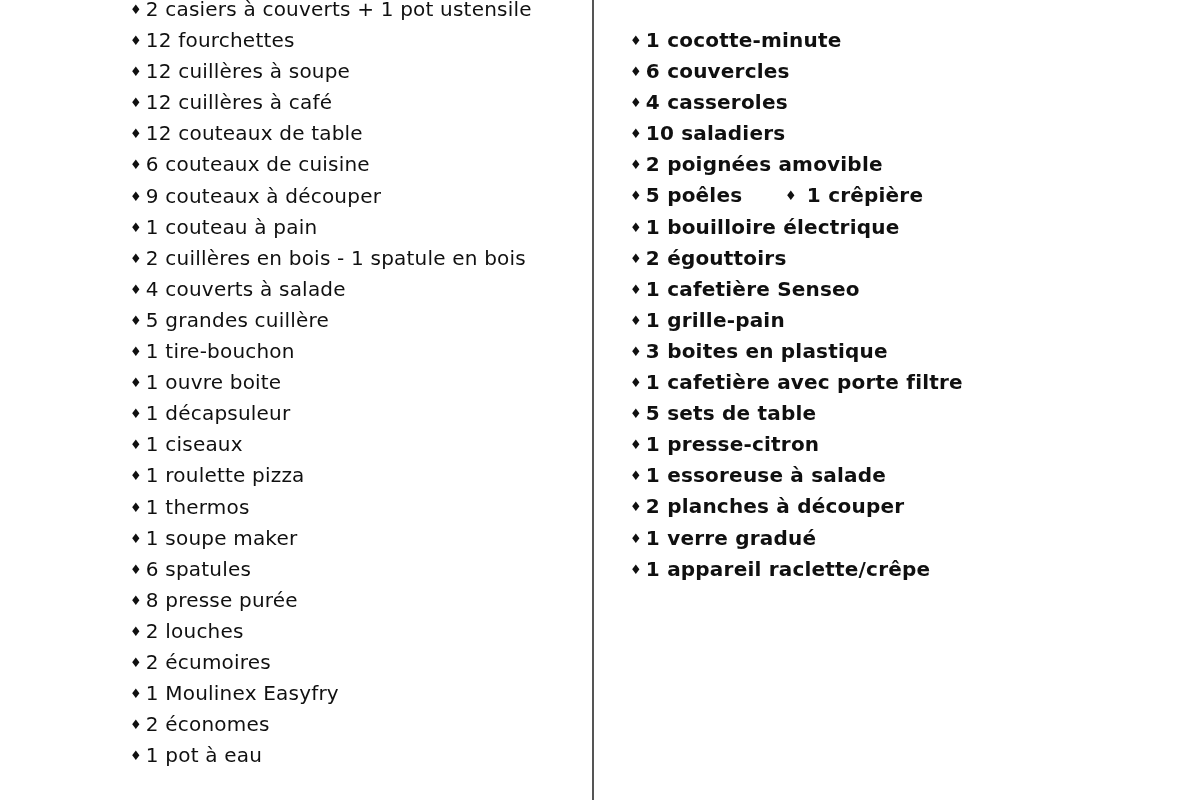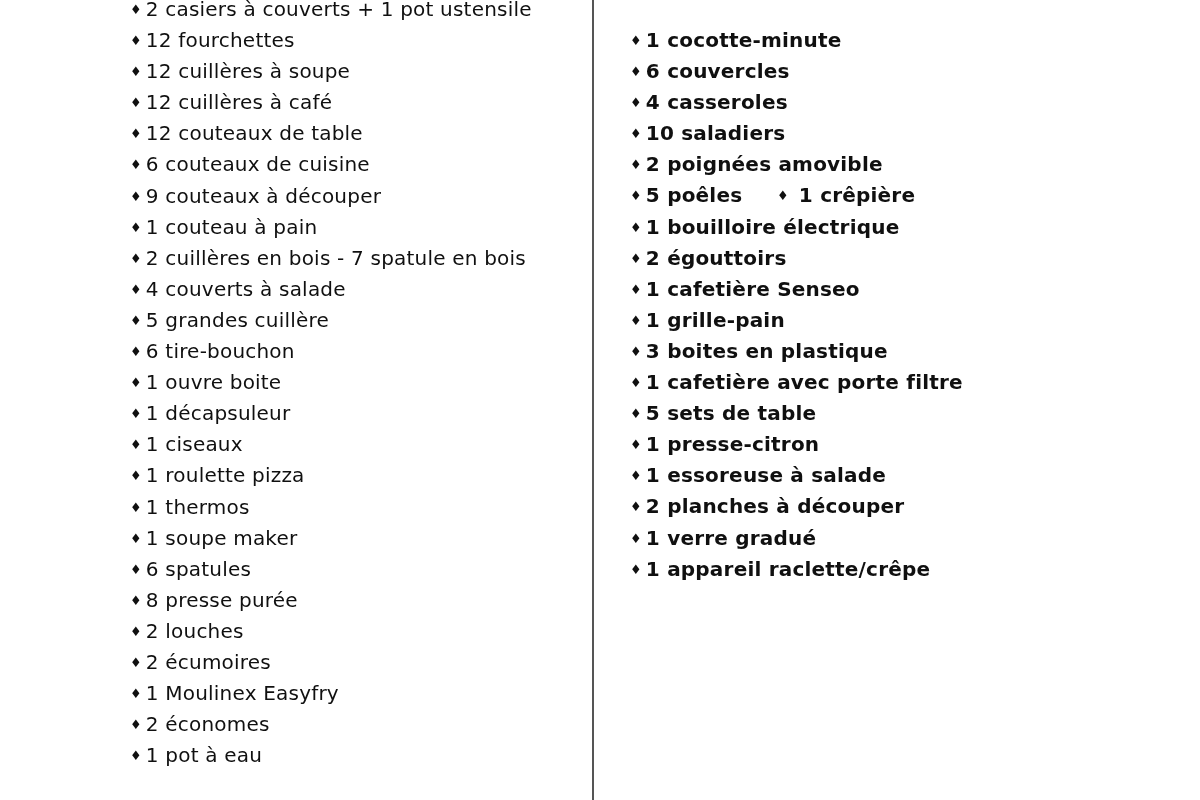--- a/index.html
+++ b/index.html
@@ -46,44 +46,44 @@
     letter-spacing: 0.2px;
   }
   .bullet {
     font-size: 13px;
     margin-right: 4px;
     position: relative;
     top: -2px;
   }
   .extra-seg {
     position: absolute;
-    left: 147px;
+    left: 155px;
     top: 0;
   }
   .extra-seg .bullet {
     margin-right: 10px;
   }
 </style>
 </head>
 <body>
 
 <div class="page" style="background: rgb(255, 255, 255); color: rgb(16, 16, 16);">
   <div class="column column-left" id="col-0">
       <div class="row"><span class="bullet">♦</span><span>2 casiers à couverts + 1 pot ustensile</span></div>
       <div class="row"><span class="bullet">♦</span><span>12 fourchettes</span></div>
       <div class="row"><span class="bullet">♦</span><span>12 cuillères à soupe</span></div>
       <div class="row"><span class="bullet">♦</span><span>12 cuillères à café</span></div>
       <div class="row"><span class="bullet">♦</span><span>12 couteaux de table</span></div>
       <div class="row"><span class="bullet">♦</span><span>6 couteaux de cuisine</span></div>
       <div class="row"><span class="bullet">♦</span><span>9 couteaux à découper</span></div>
       <div class="row"><span class="bullet">♦</span><span>1 couteau à pain</span></div>
-      <div class="row"><span class="bullet">♦</span><span>2 cuillères en bois - 7 spatule en bois</span></div>
+      <div class="row"><span class="bullet">♦</span><span>2 cuillères en bois - 1 spatule en bois</span></div>
       <div class="row"><span class="bullet">♦</span><span>4 couverts à salade</span></div>
       <div class="row"><span class="bullet">♦</span><span>5 grandes cuillère</span></div>
-      <div class="row"><span class="bullet">♦</span><span>6 tire-bouchon</span></div>
+      <div class="row"><span class="bullet">♦</span><span>1 tire-bouchon</span></div>
       <div class="row"><span class="bullet">♦</span><span>1 ouvre boite</span></div>
       <div class="row"><span class="bullet">♦</span><span>1 décapsuleur</span></div>
       <div class="row"><span class="bullet">♦</span><span>1 ciseaux</span></div>
       <div class="row"><span class="bullet">♦</span><span>1 roulette pizza</span></div>
       <div class="row"><span class="bullet">♦</span><span>1 thermos</span></div>
       <div class="row"><span class="bullet">♦</span><span>1 soupe maker</span></div>
       <div class="row"><span class="bullet">♦</span><span>6 spatules</span></div>
       <div class="row"><span class="bullet">♦</span><span>8 presse purée</span></div>
       <div class="row"><span class="bullet">♦</span><span>2 louches</span></div>
       <div class="row"><span class="bullet">♦</span><span>2 écumoires</span></div>

